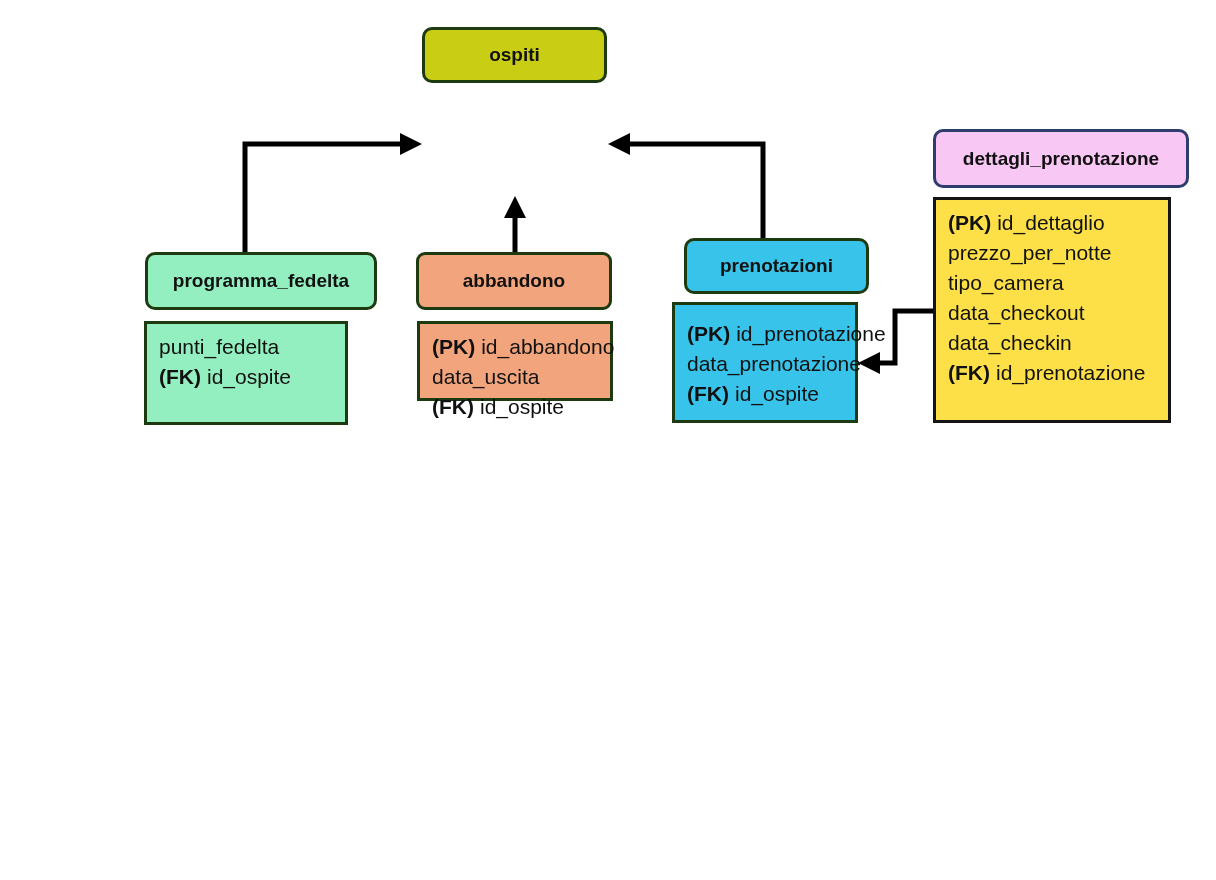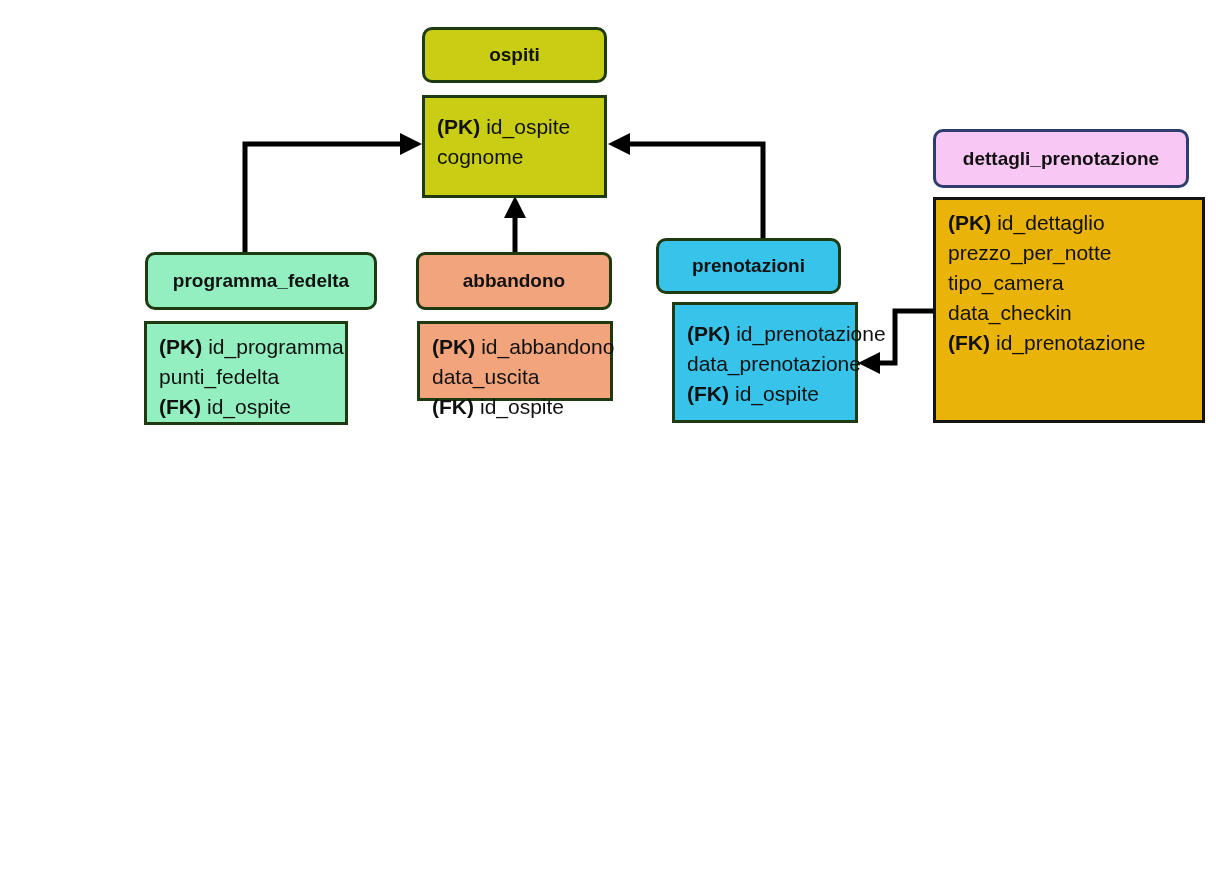--- a/index.html
+++ b/index.html
@@ -27,25 +27,25 @@
   
   #e-ospiti-h{left:422px;top:27px;width:185px;height:56px;background:#c9ce14;}
   #e-ospiti-f{left:422px;top:95px;width:185px;height:103px;background:#c9ce14;padding-top:14px;}
   
   #e-prog-h{left:145px;top:252px;width:232px;height:58px;background:#93efbf;}
   #e-prog-f{left:144px;top:321px;width:204px;height:104px;background:#93efbf;}
   
   #e-abb-h{left:416px;top:252px;width:196px;height:58px;background:#f2a47c;border-radius:9px;}
   #e-abb-f{left:417px;top:321px;width:196px;height:80px;background:#f2a47c;}
   
-  #e-pren-h{left:656px;top:238px;width:185px;height:56px;background:#38c3ea;text-align:center;}
+  #e-pren-h{left:684px;top:238px;width:185px;height:56px;background:#38c3ea;text-align:center;}
   #e-pren-f{left:672px;top:302px;width:186px;height:121px;background:#38c3ea;padding-top:14px;}
   
   #e-dett-h{left:933px;top:129px;width:256px;height:59px;background:#f9c7f3;border-color:#2e3d6e;text-align:center;}
-  #e-dett-f{left:933px;top:197px;width:272px;height:226px;background:#eab308;border-color:#141414;}
+  #e-dett-f{left:933px;top:197px;width:238px;height:226px;background:#fde047;border-color:#141414;}
 </style>
 </head>
 <body>
 
 <div class="canvas">
 
   <svg class="connectors" viewBox="0 0 1216 880" xmlns="http://www.w3.org/2000/svg">
 
     <g>
       <path d="M 245 253 L 245 144 L 404 144" fill="none" stroke="#000" stroke-width="5"></path>
@@ -62,28 +62,23 @@
       <polygon points="608,144 630,133 630,155" fill="#000"></polygon>
     </g>
 
     <g>
       <path d="M 933 311 L 895 311 L 895 363 L 876 363" fill="none" stroke="#000" stroke-width="5"></path>
       <polygon points="858,363 880,352 880,374" fill="#000"></polygon>
     </g>
   </svg>
 
   <div class="ehead" id="e-ospiti-h">ospiti</div>
-  <div class="efields" id="e-ospiti-f">
-    <div class="row"><span class="fkey">(PK)</span><span class="fname">id_ospite</span></div>
-    <div class="row"><span class="fkey"></span><span class="fname">cognome</span></div>
-  </div>
 
   <div class="ehead" id="e-prog-h">programma_fedelta</div>
   <div class="efields" id="e-prog-f">
-    <div class="row"><span class="fkey">(PK)</span><span class="fname">id_programma</span></div>
     <div class="row"><span class="fkey"></span><span class="fname">punti_fedelta</span></div>
     <div class="row"><span class="fkey">(FK)</span><span class="fname">id_ospite</span></div>
   </div>
 
   <div class="ehead" id="e-abb-h">abbandono</div>
   <div class="efields" id="e-abb-f">
     <div class="row"><span class="fkey">(PK)</span><span class="fname">id_abbandono</span></div>
     <div class="row"><span class="fkey"></span><span class="fname">data_uscita</span></div>
     <div class="row"><span class="fkey">(FK)</span><span class="fname">id_ospite</span></div>
   </div>
@@ -93,17 +88,18 @@
     <div class="row"><span class="fkey">(PK)</span><span class="fname">id_prenotazione</span></div>
     <div class="row"><span class="fkey"></span><span class="fname">data_prenotazione</span></div>
     <div class="row"><span class="fkey">(FK)</span><span class="fname">id_ospite</span></div>
   </div>
 
   <div class="ehead" id="e-dett-h">dettagli_prenotazione</div>
   <div class="efields" id="e-dett-f">
     <div class="row"><span class="fkey">(PK)</span><span class="fname">id_dettaglio</span></div>
     <div class="row"><span class="fkey"></span><span class="fname">prezzo_per_notte</span></div>
     <div class="row"><span class="fkey"></span><span class="fname">tipo_camera</span></div>
+    <div class="row"><span class="fkey"></span><span class="fname">data_checkout</span></div>
     <div class="row"><span class="fkey"></span><span class="fname">data_checkin</span></div>
     <div class="row"><span class="fkey">(FK)</span><span class="fname">id_prenotazione</span></div>
   </div>
 
 </div>
 
 </body></html>

